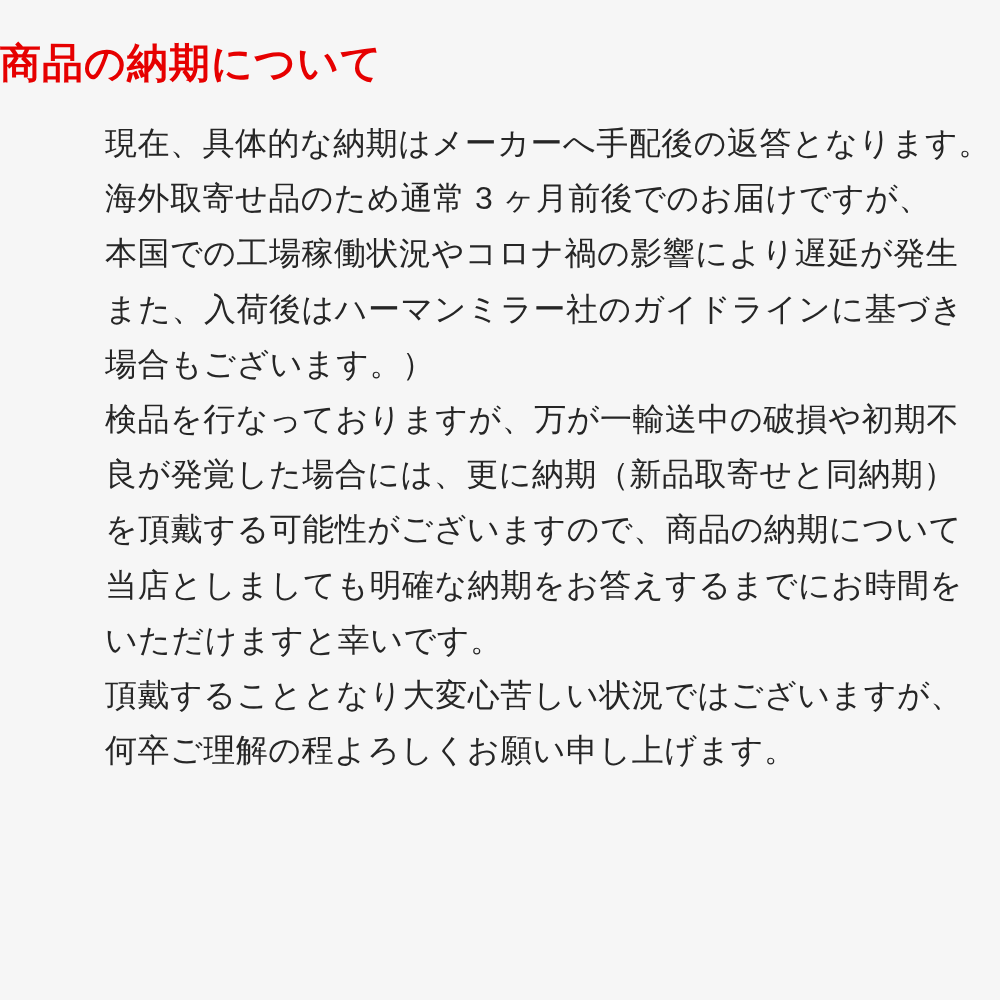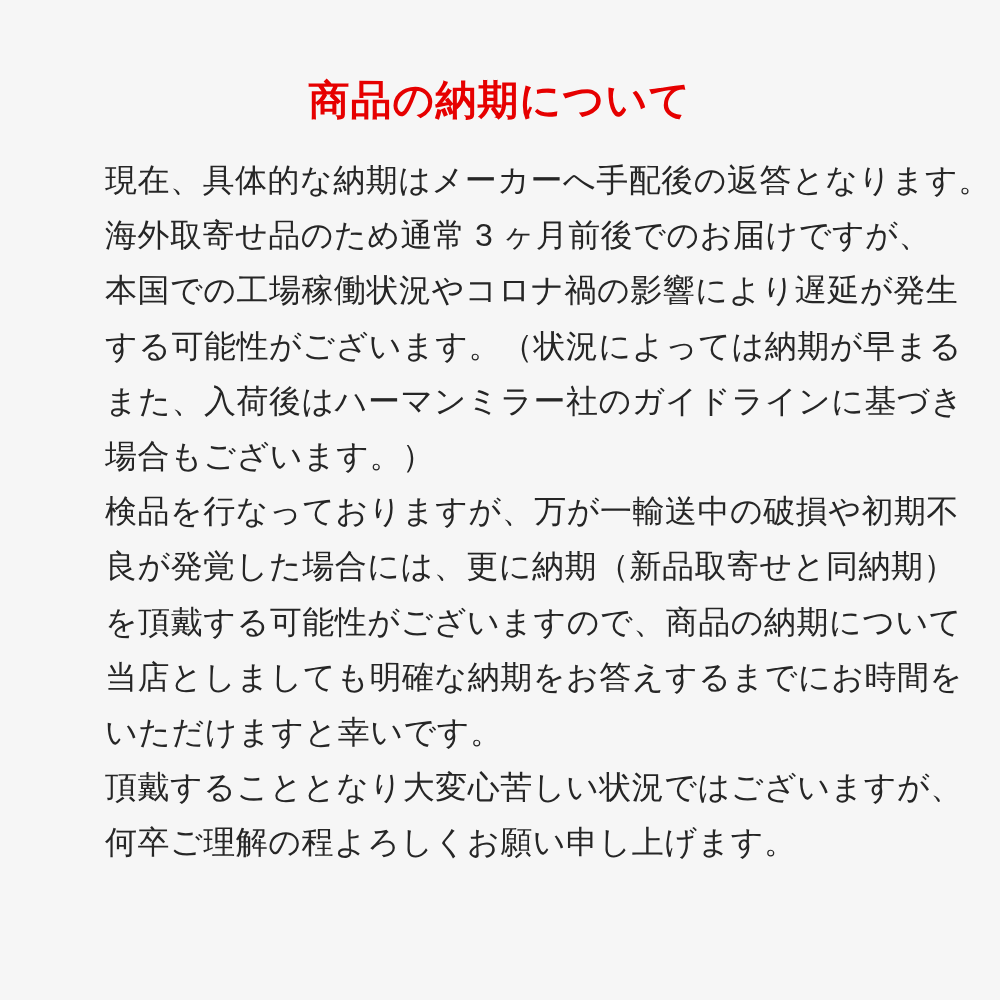--- a/index.html
+++ b/index.html
@@ -10,22 +10,21 @@
     position: relative;
     width: 1000px;
     height: 1000px;
     background: #f6f6f6;
     font-family: "Liberation Sans", sans-serif;
     overflow: hidden;
     box-sizing: border-box;
   }
   .notice-title {
     margin: 0;
-    padding-top: 78px;
-    text-align: center;
+    padding-top: 41px;
     font-size: 41px;
     font-weight: 700;
     letter-spacing: 1px;
     color: #e60000;
     line-height: 44px;
   }
   .notice-body {
     margin: 31px 60px 0 105px;
     color: #262626;
     font-size: 32px;
@@ -47,21 +46,20 @@
 <body>
 
 <div class="canvas">
 
   <h1 class="notice-title">商品の納期について</h1>
 
   <div class="notice-body">
     <div class="body-line">現在、具体的な納期はメーカーへ手配後の返答となります。</div>
     <div class="body-line">海外取寄せ品のため通常 3 ヶ月前後でのお届けですが、</div>
     <div class="body-line">本国での工場稼働状況やコロナ禍の影響により遅延が発生</div>
-    <div class="body-line">する可能性がございます。（状況によっては納期が早まる</div>
     <div class="body-line">また、入荷後はハーマンミラー社のガイドラインに基づき</div>
     <div class="body-line">場合もございます。）</div>
     <div class="body-line">検品を行なっておりますが、万が一輸送中の破損や初期不</div>
     <div class="body-line">良が発覚した場合には、更に納期（新品取寄せと同納期）</div>
     <div class="body-line">を頂戴する可能性がございますので、商品の納期について</div>
     <div class="body-line">当店としましても明確な納期をお答えするまでにお時間を</div>
     <div class="body-line">いただけますと幸いです。</div>
     <div class="body-line">頂戴することとなり大変心苦しい状況ではございますが、</div>
     <div class="body-line">何卒ご理解の程よろしくお願い申し上げます。</div>
   </div>

